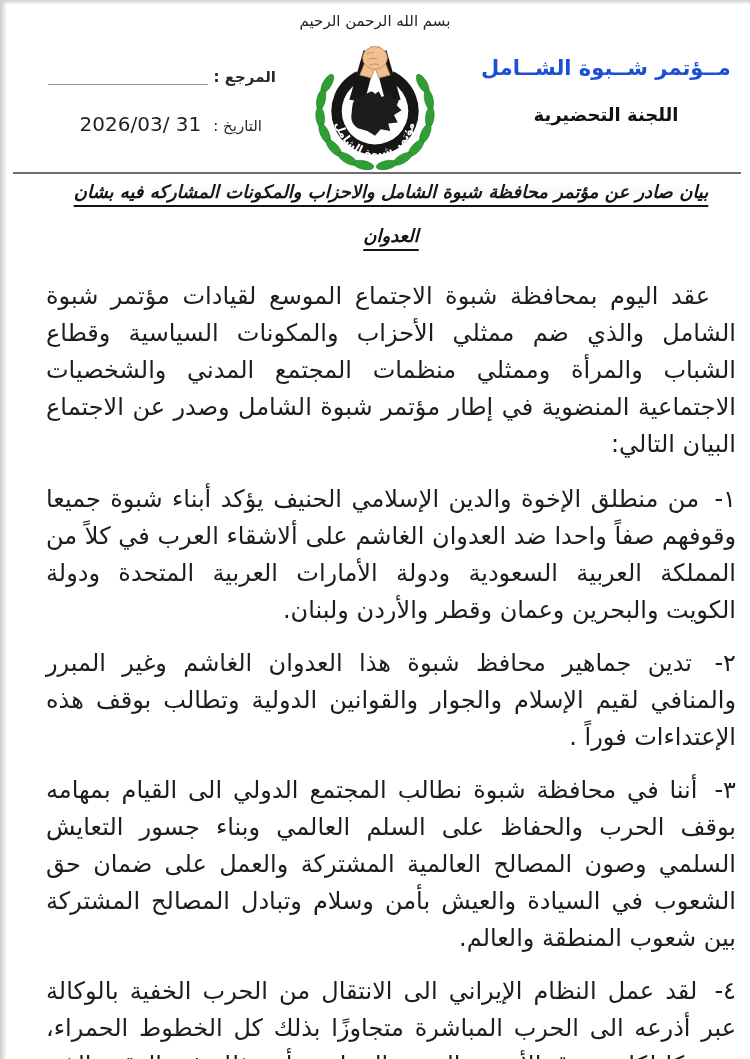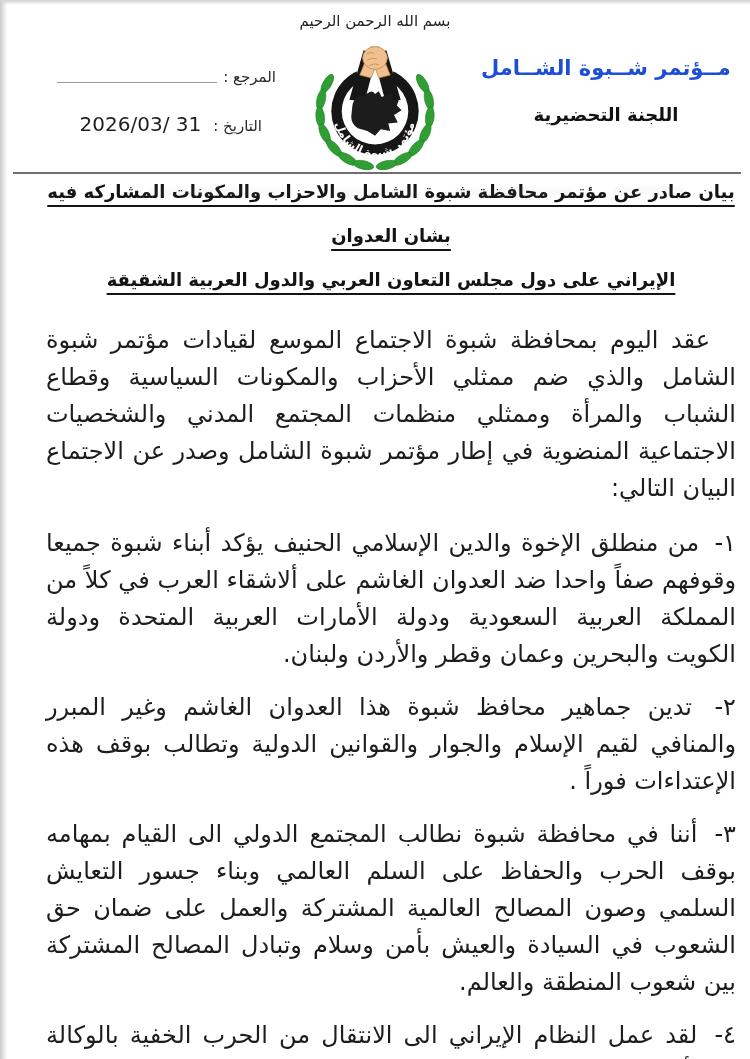--- a/index.html
+++ b/index.html
@@ -15,33 +15,33 @@
   .ghost{position:absolute;height:8px;border-radius:4px;background:#8fa0a8;opacity:.07;filter:blur(2px);}
 
   
   .header{position:relative;height:138px;direction:rtl;}
   .bismillah{position:absolute;top:12px;left:0;width:100%;text-align:center;
     font-size:15px;color:#222;}
   .org-block{position:absolute;top:56px;right:8px;width:272px;text-align:center;}
   .org-title{color:#1d4ed8;font-size:21px;font-weight:bold;letter-spacing:0;}
   .committee{margin-top:24px;font-size:18px;font-weight:bold;color:#121212;}
   .ref-block{position:absolute;top:68px;left:44px;width:232px;direction:rtl;font-size:15px;color:#2a2a2a;}
-  .ref-row{display:flex;align-items:flex-start;}
+  .ref-row{display:flex;align-items:center;font-weight:bold;}
   .ref-row .lbl{white-space:nowrap;}
   .blank-line{display:inline-block;flex:1;max-width:160px;border-bottom:1px solid #9a9a9a;
     height:14px;margin-right:6px;}
   .date-row{margin-top:26px;margin-left:0;margin-right:14px;display:flex;align-items:baseline;}
   .date-val{direction:ltr;unicode-bidi:isolate;margin-right:12px;font-size:20px;color:#1f1f1f;}
   .divider{position:absolute;top:172px;left:13px;right:9px;height:0;
     border-top:2px solid #6f6f6f;}
   .logo{position:absolute;top:37px;left:50%;transform:translateX(-50%);width:152px;height:135px;z-index:2;}
 
   
   .doc{direction:rtl;margin:32px 14px 0 46px;}
-  .doc-title{text-align:center;font-weight:bold;font-size:18px;line-height:44px;color:#141414;margin:0 0 20px 0;}
+  .doc-title{text-align:center;font-weight:bold;font-size:18px;line-height:44px;color:#141414;margin:0 0 20px 0;font-style:italic;}
   .doc-title .tline{text-decoration:underline;text-decoration-thickness:1.5px;text-underline-offset:7px;}
   .para{font-size:24px;line-height:37px;text-align:justify;margin:0 0 16px 0;color:#1d1d1d;}
   .intro{text-indent:26px;margin-bottom:18px;}
   .item .num{display:inline;margin-left:6px;}
 </style>
 </head>
 <body>
 
 <div class="edge-left"></div>
 <div class="edge-top"></div>
@@ -108,21 +108,20 @@
 </div>
 
 <div class="ghost" style="top:188px;left:150px;width:140px;"></div>
 <div class="ghost" style="top:189px;left:330px;width:90px;"></div>
 <div class="ghost" style="top:188px;left:455px;width:120px;"></div>
 <div class="ghost" style="top:187px;left:615px;width:70px;"></div>
 
 <div class="doc">
   <h1 class="doc-title">
     <span class="tline">بيان صادر عن مؤتمر محافظة شبوة الشامل والاحزاب والمكونات المشاركه فيه بشان العدوان</span><br>
-    <span class="tline">الإيراني على دول مجلس التعاون العربي والدول العربية الشقيقة</span>
   </h1>
 
   <p class="para intro">عقد اليوم بمحافظة شبوة الاجتماع الموسع لقيادات مؤتمر شبوة الشامل والذي ضم ممثلي الأحزاب والمكونات السياسية وقطاع الشباب والمرأة وممثلي منظمات المجتمع المدني والشخصيات الاجتماعية المنضوية في إطار مؤتمر شبوة الشامل وصدر عن الاجتماع البيان التالي:</p>
 
   <p class="para item">
     <span class="num">١-</span>
     <span>من منطلق الإخوة والدين الإسلامي الحنيف يؤكد أبناء شبوة جميعا وقوفهم صفاً واحدا ضد العدوان الغاشم على ألاشقاء العرب في كلاً من المملكة العربية السعودية ودولة الأمارات العربية المتحدة ودولة الكويت والبحرين وعمان وقطر والأردن ولبنان.</span>
   </p>
 
   <p class="para item">

